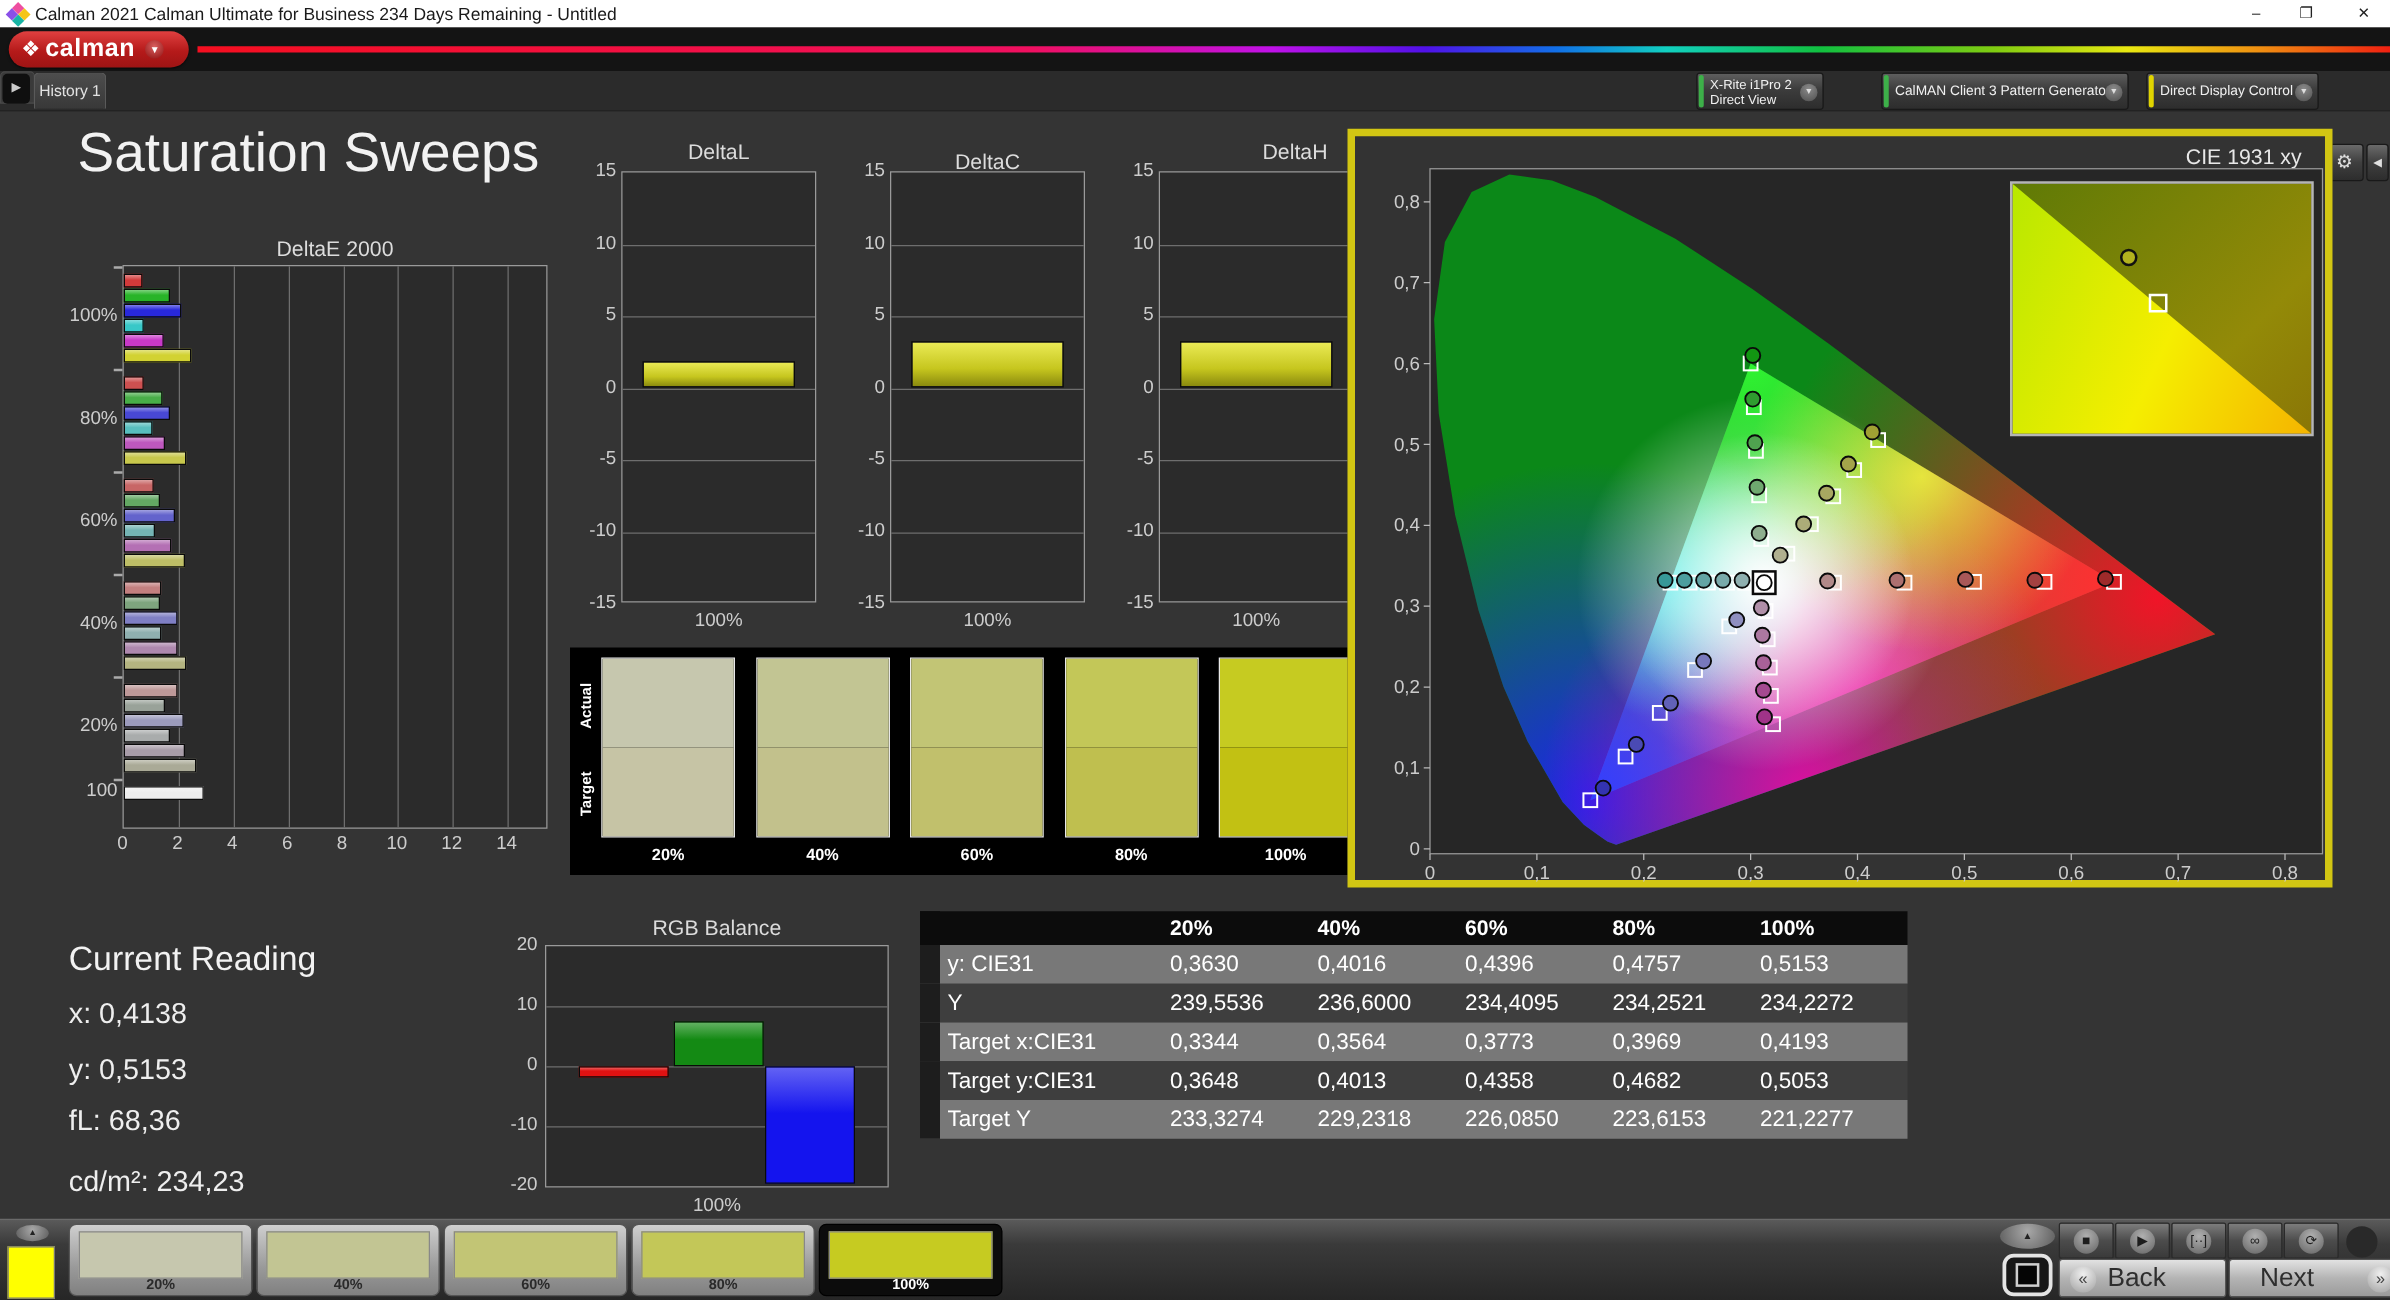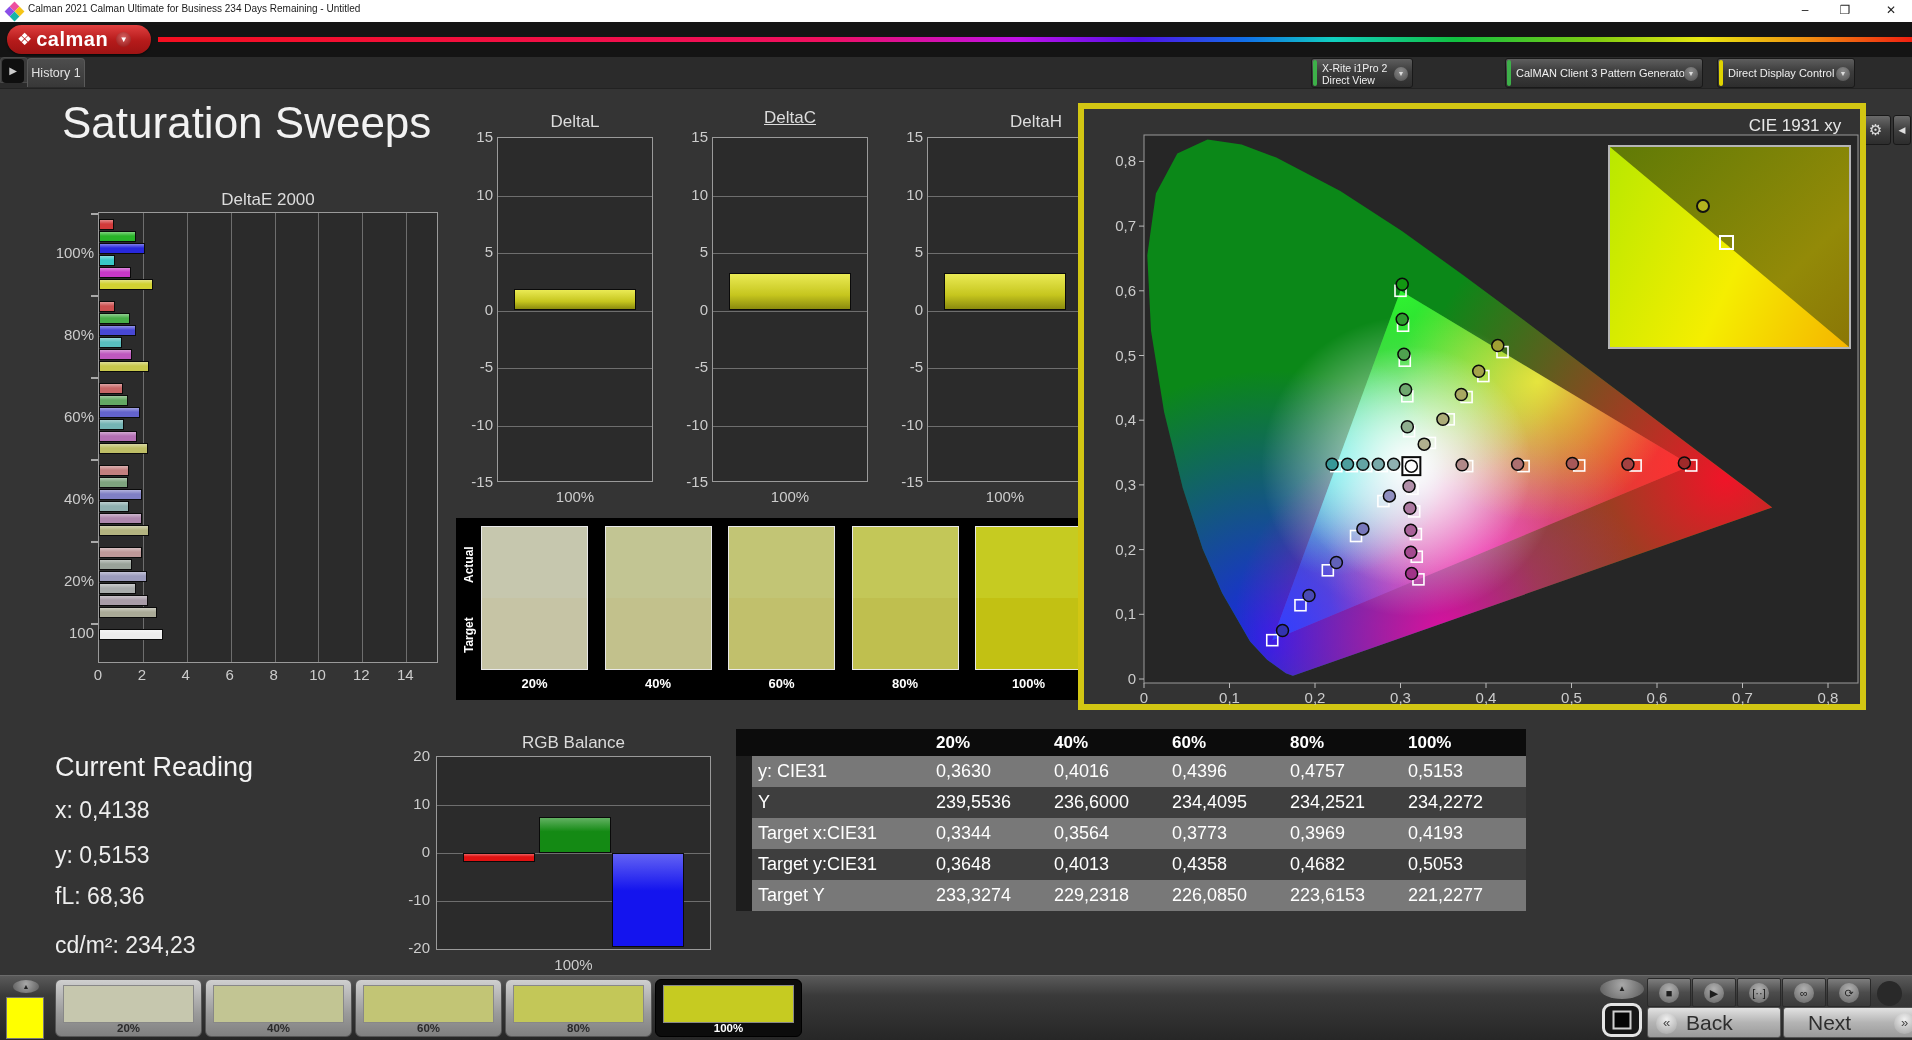--- a/index.html
+++ b/index.html
@@ -1,21 +1,21 @@
 <!DOCTYPE html>
 <html><head>
 <meta charset="utf-8">
 <style>
   html,body{margin:0;padding:0;background:#000;}
   #app{position:relative;width:1912px;height:1040px;overflow:hidden;
        font-family:"Liberation Sans",sans-serif;background:#343434;}
   .abs{position:absolute;}
   
   #titlebar{left:0;top:0;width:1912px;height:22px;background:#ffffff;color:#111;}
-  #titlebar .ttext{position:absolute;left:28px;top:3px;font-size:10px;color:#1a1a1a;white-space:nowrap;text-align:right;}
+  #titlebar .ttext{position:absolute;left:28px;top:3px;font-size:14px;color:#1a1a1a;white-space:nowrap;text-align:right;}
   .winbtn{position:absolute;top:0;width:38px;height:22px;text-align:center;font-size:12px;line-height:21px;color:#222;}
   #logo-cluster{position:absolute;left:6px;top:3px;width:17px;height:17px;}
   #logo-cluster i{position:absolute;width:7px;height:7px;transform:rotate(45deg);}
   
   #header{left:0;top:22px;width:1912px;height:35px;background:#141414;}
   #brand-pill{position:absolute;left:7px;top:3px;width:144px;height:29px;border-radius:15px;
       background:linear-gradient(#e04040,#b51a1a 55%,#9e1414);display:flex;align-items:center;
       box-shadow:0 1px 2px rgba(0,0,0,.6);}
   #brand-pill .bdia{color:#fff;font-size:17px;margin-left:10px;}
   #brand-pill .btxt{color:#fff;font-size:20px;font-weight:bold;letter-spacing:.5px;margin-left:4px;}
@@ -139,21 +139,21 @@
       <span class="bchev">▼</span>
     </div>
     <div id="rainbow"></div>
   </div>
 
   <div class="abs" id="tabrow">
     <div id="tab-scroll">▶</div>
     <div class="tab" style="left:27px;width:58px">History 1</div>
     <div id="tab-add">+</div>
 
-    <div class="drop" style="left:1311px;width:102px">
+    <div class="drop" style="left:1357px;width:102px">
       <span class="stripe" style="background: rgb(61, 176, 73);"></span>
       <span class="l1">X-Rite i1Pro 2</span>
       <span class="l2">Direct View</span>
       <span class="chev">▼</span>
     </div>
     <div id="meter-badge">237</div>
     <div class="drop" style="left:1505px;width:198px">
       <span class="stripe" style="background: rgb(61, 176, 73);"></span>
       <span class="single">CalMAN Client 3 Pattern Generator</span>
       <span class="chev">▼</span>
@@ -246,21 +246,21 @@
         <div class="vbar" style="left: 16px; width: 122px; top: 150.65px; height: 21.85px; background: linear-gradient(rgb(234, 234, 85), rgb(198, 198, 30) 60%, rgb(138, 138, 14));"></div>
       </div>
       <div class="ticklab" style="left: 455px; top: 128px; width: 38px; text-align: right;">15</div>
       <div class="ticklab" style="left: 455px; top: 185.5px; width: 38px; text-align: right;">10</div>
       <div class="ticklab" style="left: 455px; top: 243px; width: 38px; text-align: right;">5</div>
       <div class="ticklab" style="left: 455px; top: 300.5px; width: 38px; text-align: right;">0</div>
       <div class="ticklab" style="left: 455px; top: 358px; width: 38px; text-align: right;">-5</div>
       <div class="ticklab" style="left: 455px; top: 415.5px; width: 38px; text-align: right;">-10</div>
       <div class="ticklab" style="left: 455px; top: 473px; width: 38px; text-align: right;">-15</div>
       <div class="ticklab" style="left: 497px; top: 488px; width: 156px; text-align: center;">100%</div>
-      <div class="ctitle" style="left: 712px; top: 108px; width: 156px; text-decoration: underline;">DeltaC</div>
+      <div class="ctitle" style="left: 712px; top: 120px; width: 156px;">DeltaC</div>
       <div class="plot" style="left: 712px; top: 137px; width: 156px; height: 345px;">
         <div class="gridh" style="top: 57.5px;"></div>
         <div class="gridh" style="top: 115px;"></div>
         <div class="gridh" style="top: 172.5px;"></div>
         <div class="gridh" style="top: 230px;"></div>
         <div class="gridh" style="top: 287.5px;"></div>
         <div class="vbar" style="left: 16px; width: 122px; top: 134.55px; height: 37.95px; background: linear-gradient(rgb(234, 234, 85), rgb(198, 198, 30) 60%, rgb(138, 138, 14));"></div>
       </div>
       <div class="ticklab" style="left: 670px; top: 128px; width: 38px; text-align: right;">15</div>
       <div class="ticklab" style="left: 670px; top: 185.5px; width: 38px; text-align: right;">10</div>

